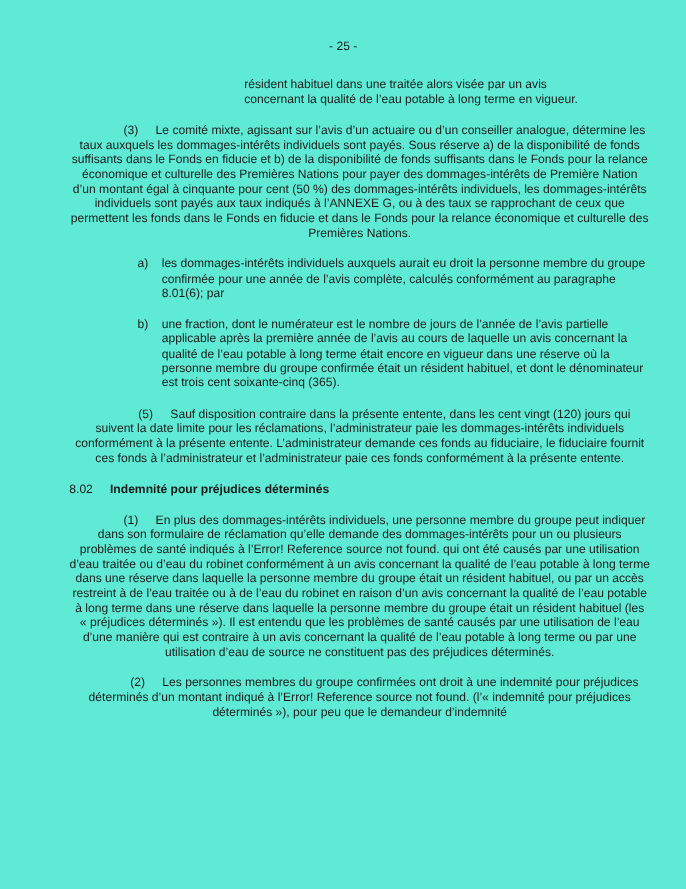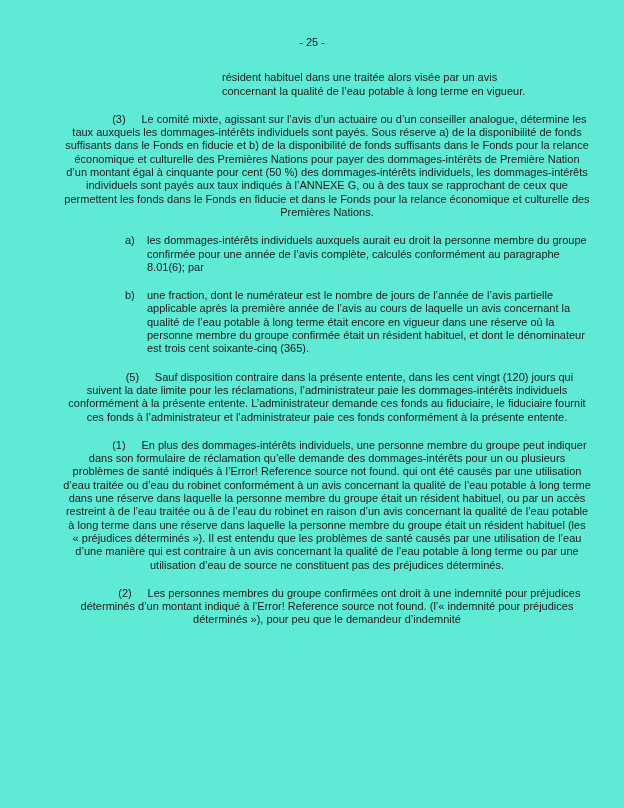--- a/index.html
+++ b/index.html
@@ -61,16 +61,17 @@
 <body>
 
 <div class="page">
   <div class="page-number">- 25 -</div>
   <div id="doc-body">
       <div class="block cont"><span class="seg">résident habituel dans une traitée alors visée par un avis concernant la qualité de l’eau potable à long terme en vigueur.</span></div>
       <div class="block para"><span class="pnum">(3)</span><span class="seg">Le comité mixte, agissant sur l’avis d’un actuaire ou d’un conseiller analogue, détermine les taux auxquels les dommages-intérêts individuels sont payés. Sous réserve a) de la disponibilité de fonds suffisants dans le Fonds en fiducie et b) de la disponibilité de fonds suffisants dans le Fonds pour la relance économique et culturelle des Premières Nations pour payer des dommages-intérêts de Première Nation d’un montant égal à cinquante pour cent (50&nbsp;%) des dommages-intérêts individuels, les dommages-intérêts individuels sont payés aux taux indiqués à l’ANNEXE G, ou à des taux se rapprochant de ceux que permettent les fonds dans le Fonds en fiducie et dans le Fonds pour la relance économique et culturelle des Premières Nations.</span></div>
       <div class="block li"><span class="marker">a)</span><span class="seg">les dommages-intérêts individuels auxquels aurait eu droit la personne membre du groupe confirmée pour une année de l’avis complète, calculés conformément au paragraphe 8.01(6); par</span></div>
       <div class="block li"><span class="marker">b)</span><span class="seg">une fraction, dont le numérateur est le nombre de jours de l’année de l’avis partielle applicable après la première année de l’avis au cours de laquelle un avis concernant la qualité de l’eau potable à long terme était encore en vigueur dans une réserve où la personne membre du groupe confirmée était un résident habituel, et dont le dénominateur est trois cent soixante-cinq (365).</span></div>
       <div class="block para"><span class="pnum">(5)</span><span class="seg">Sauf disposition contraire dans la présente entente, dans les cent vingt (120) jours qui suivent la date limite pour les réclamations, l’administrateur paie les dommages-intérêts individuels conformément à la présente entente. L’administrateur demande ces fonds au fiduciaire, le fiduciaire fournit ces fonds à l’administrateur et l’administrateur paie ces fonds conformément à la présente entente.</span></div>
+      <div class="block heading"><span class="hnum">8.02</span><span class="htext">Indemnité pour préjudices déterminés</span></div>
       <div class="block para"><span class="pnum">(1)</span><span class="seg">En plus des dommages-intérêts individuels, une personne membre du groupe peut indiquer dans son formulaire de réclamation qu’elle demande des dommages-intérêts pour un ou plusieurs problèmes de santé indiqués à l’</span><span class="seg bold">Error! Reference source not found.</span><span class="seg"> qui ont été causés par une utilisation d’eau traitée ou d’eau du robinet conformément à un avis concernant la qualité de l’eau potable à long terme dans une réserve dans laquelle la personne membre du groupe était un résident habituel, ou par un accès restreint à de l’eau traitée ou à de l’eau du robinet en raison d’un avis concernant la qualité de l’eau potable à long terme dans une réserve dans laquelle la personne membre du groupe était un résident habituel (les «&nbsp;</span><span class="seg bold">préjudices déterminés</span><span class="seg">&nbsp;»). Il est entendu que les problèmes de santé causés par une utilisation de l’eau d’une manière qui est contraire à un avis concernant la qualité de l’eau potable à long terme ou par une utilisation d’eau de source ne constituent pas des préjudices déterminés.</span></div>
       <div class="block para"><span class="pnum">(2)</span><span class="seg">Les personnes membres du groupe confirmées ont droit à une indemnité pour préjudices déterminés d’un montant indiqué à l’</span><span class="seg bold">Error! Reference source not found.</span><span class="seg"> (l’«&nbsp;</span><span class="seg bold">indemnité pour préjudices déterminés</span><span class="seg">&nbsp;»), pour peu que le demandeur d’indemnité</span></div>
     </div>
 </div>
 
 </body></html>

